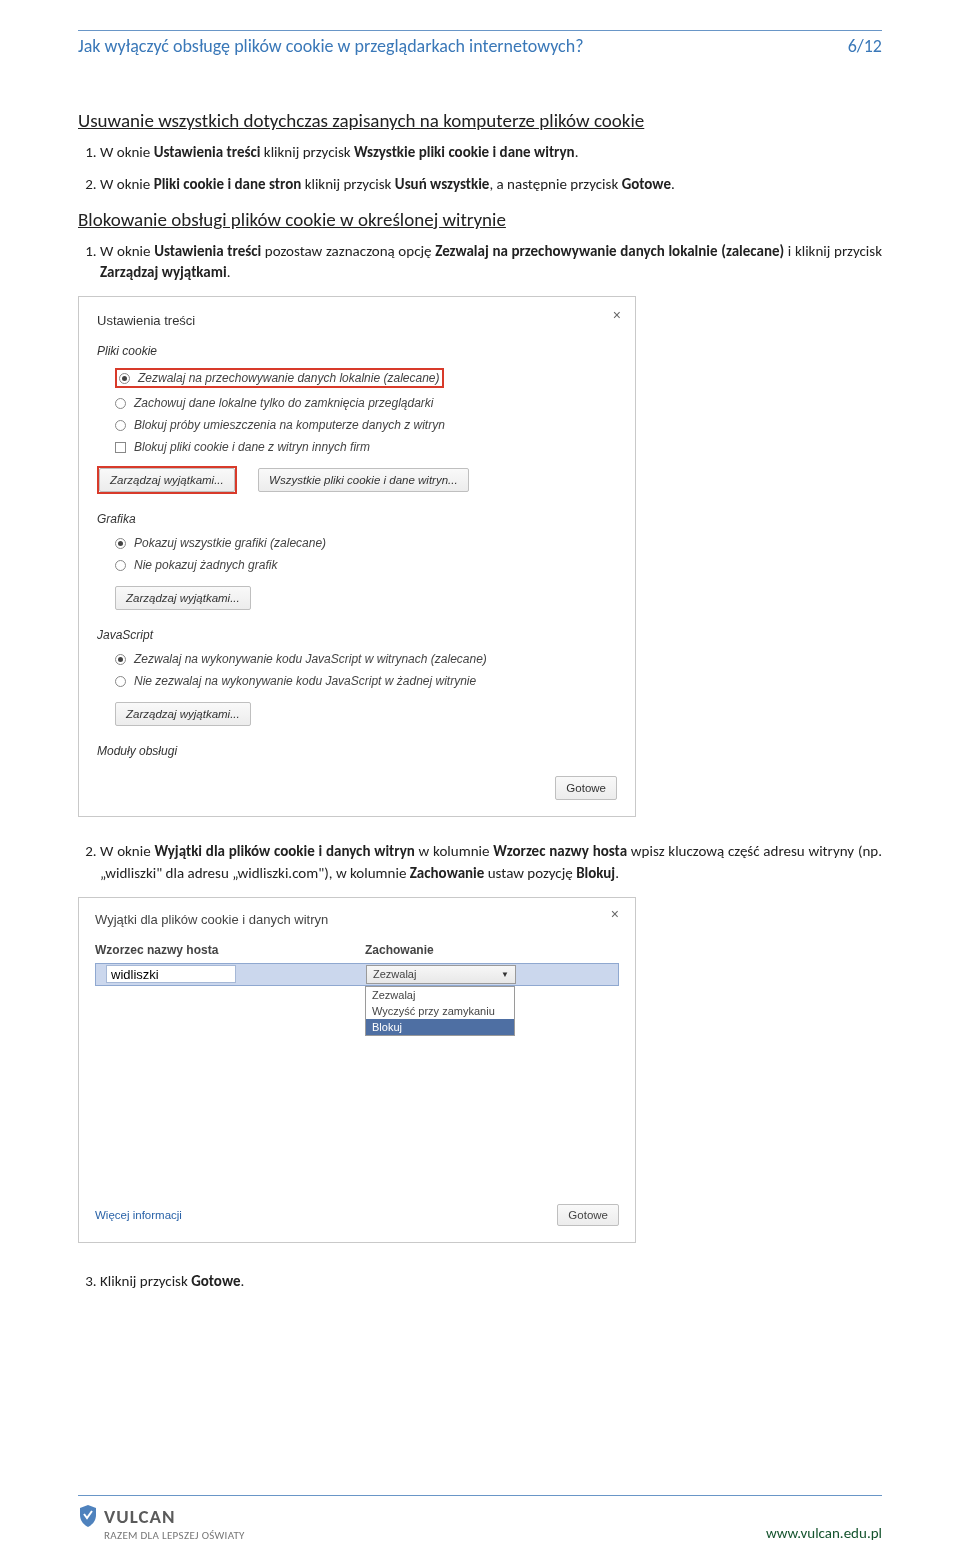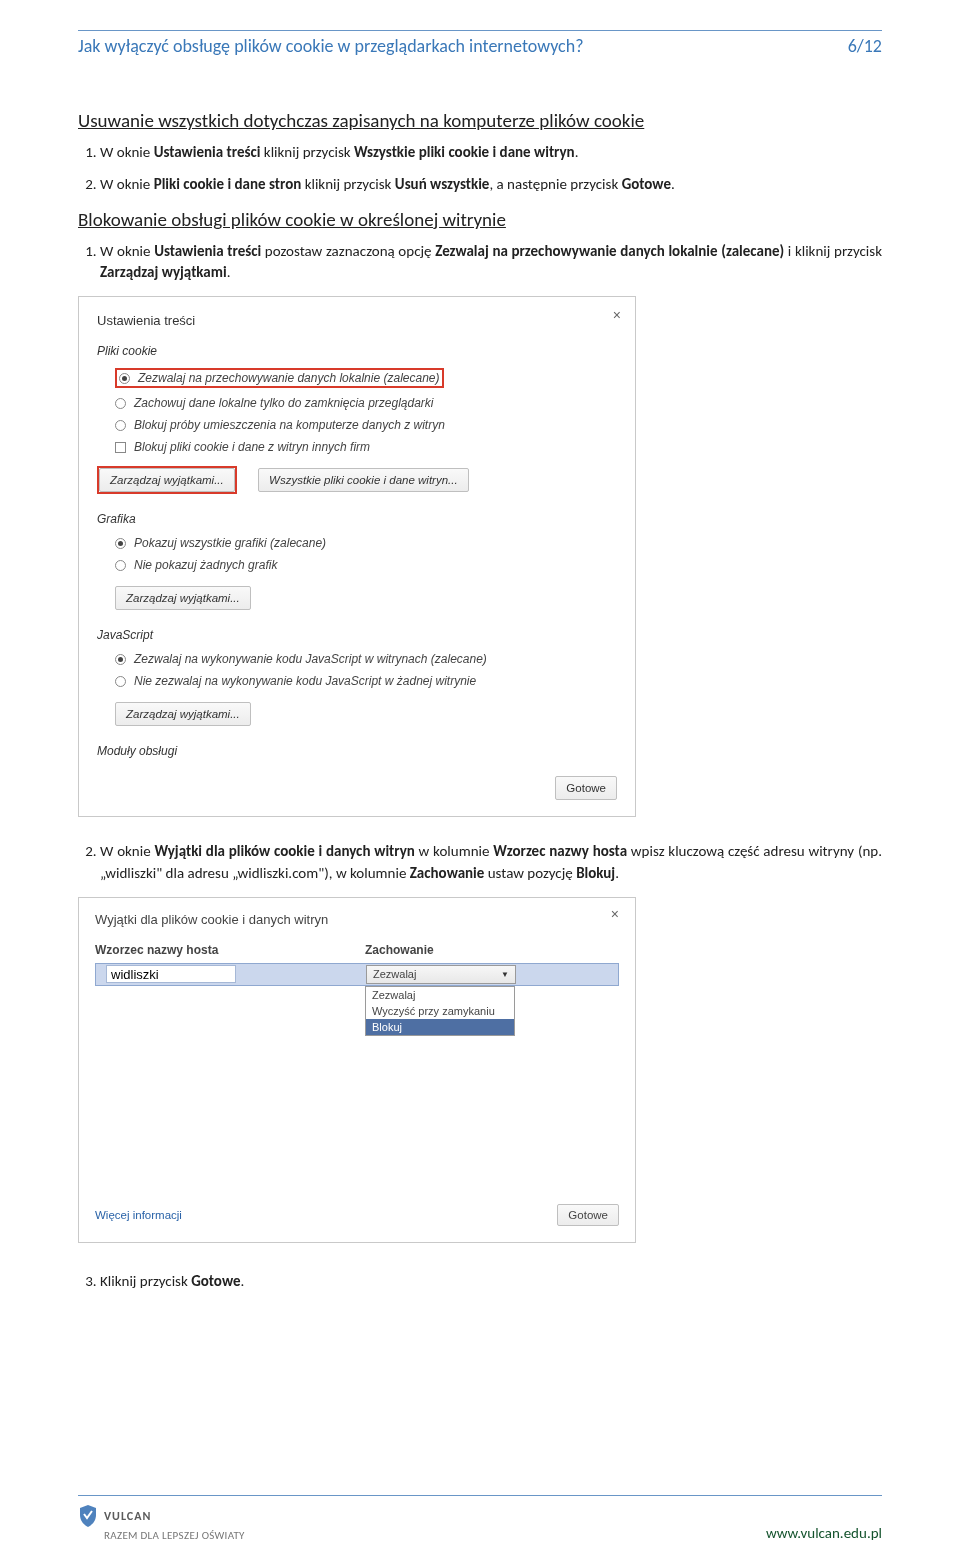--- a/index.html
+++ b/index.html
@@ -71,21 +71,21 @@
   
   .pg-footer {
     position:absolute; left:78px; right:78px; bottom:26px;
     border-top:1px solid #6996c7; padding-top:8px;
     display:flex; justify-content:space-between; align-items:flex-end;
   }
   .logo { display:flex; flex-direction:column; align-items:flex-start; }
   .logo-top { display:flex; align-items:center; gap:6px; }
   .shield { width:20px; height:24px; position:relative; }
   .shield svg { width:20px; height:24px; }
-  .vword { font-weight:700; color:#5b5b5b; letter-spacing:1px; font-size:12px; }
+  .vword { font-weight:700; color:#5b5b5b; letter-spacing:1px; font-size:19px; }
   .tag { font-size:11px; color:#777; letter-spacing:0.3px; margin-top:1px; margin-left:26px; }
   .url { color:#14532d; font-size:15px; }
 </style>
 </head>
 <body>
 
 <div class="top-line"></div>
 <div class="header-row">
   <span>Jak wyłączyć obsługę plików cookie w przeglądarkach internetowych?</span>
   <span>6/12</span>

